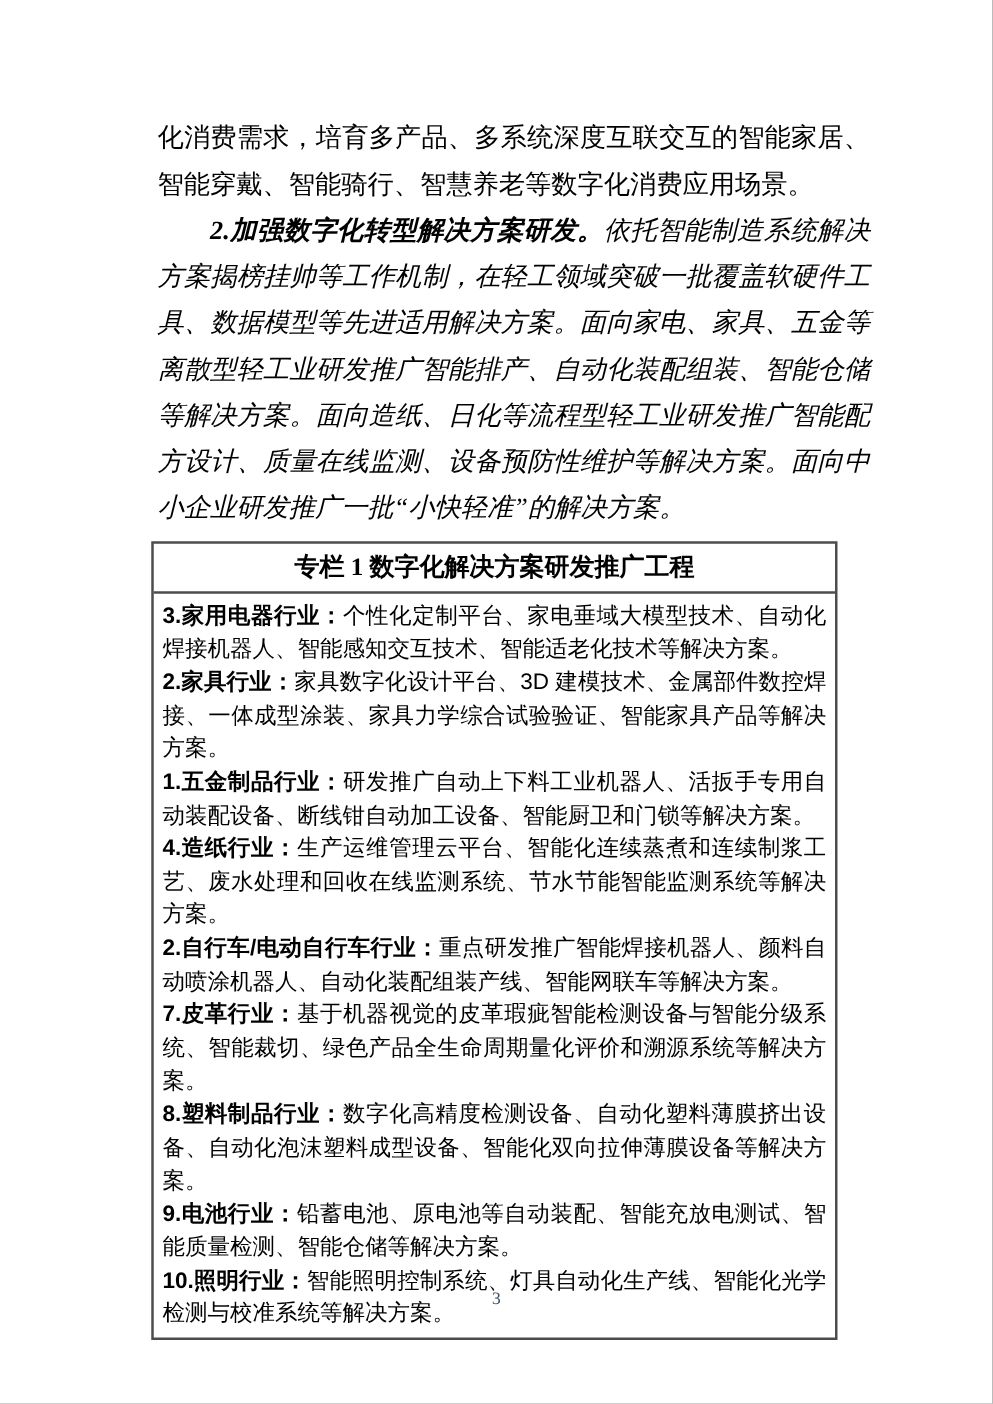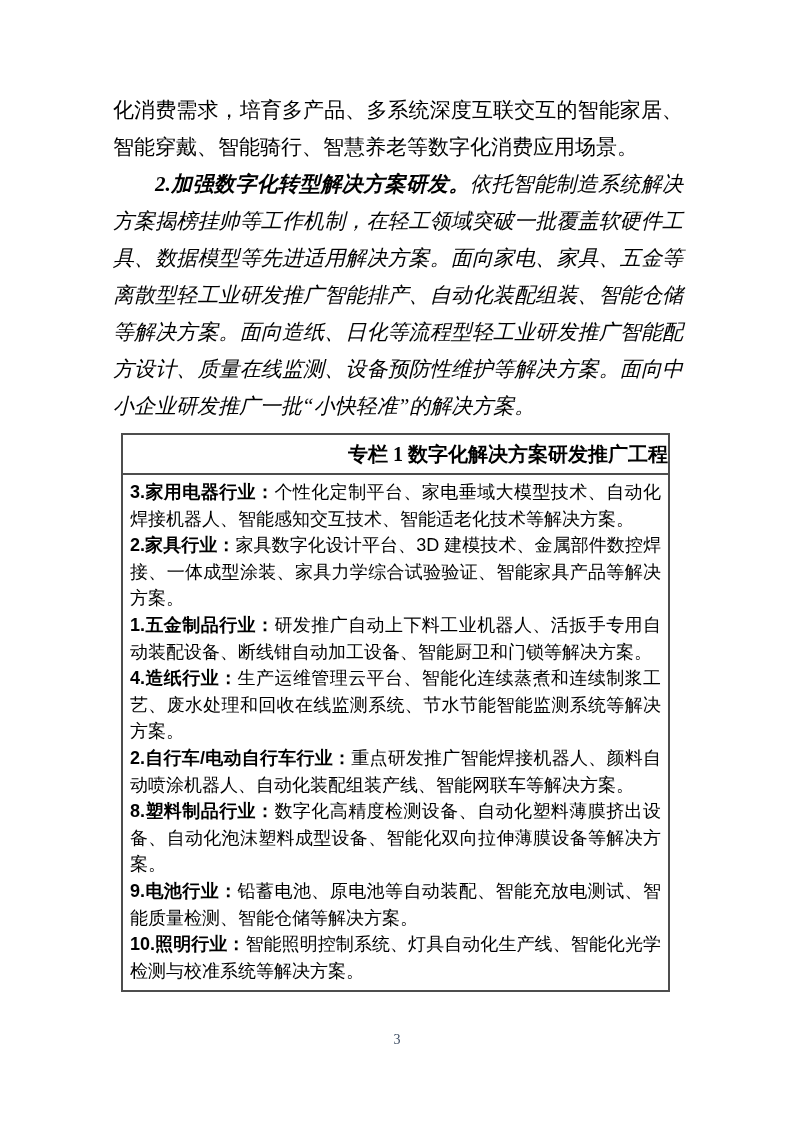--- a/index.html
+++ b/index.html
@@ -8,21 +8,21 @@
     width: 794px;
     height: 1123px;
     margin: 0 auto;
     background: #ffffff;
     overflow: hidden;
     font-family: "Liberation Serif", "DejaVu Serif", serif;
     color: #000;
   }
   .body-text {
     position: absolute;
-    left: 113px;
+    left: 126px;
     top: 92px;
     width: 570px;
     font-size: 21px;
     line-height: 37px;
     text-align: justify;
     text-justify: inter-character;
   }
   .body-text p { margin: 0; }
   .body-text p.indent { text-indent: 42px; font-style: italic; }
   .body-text .lead-bold { font-weight: 700; }
@@ -31,21 +31,21 @@
     left: 121px;
     top: 433px;
     width: 545px;
     border: 2px solid #4d4d4d;
     background: #fff;
     font-family: "Liberation Sans", "DejaVu Sans", sans-serif;
   }
   .spec-box-title {
     height: 38px;
     line-height: 38px;
-    text-align: right;
+    text-align: center;
     font-weight: 700;
     font-size: 20px;
     border-bottom: 2px solid #4d4d4d;
     font-family: "Liberation Serif", "DejaVu Serif", serif;
   }
   .spec-box-body {
     padding: 4px 7px 6px 7px;
   }
   .spec-box-body p {
     margin: 0;
@@ -77,20 +77,21 @@
   </div>
 
   <div class="spec-box">
     <div class="spec-box-title">专栏 1 数字化解决方案研发推广工程</div>
     <div class="spec-box-body">
       <p><span class="item-label">3.家用电器行业：</span><span>个性化定制平台、家电垂域大模型技术、自动化焊接机器人、智能感知交互技术、智能适老化技术等解决方案。</span></p>
       <p><span class="item-label">2.家具行业：</span><span>家具数字化设计平台、3D 建模技术、金属部件数控焊接、一体成型涂装、家具力学综合试验验证、智能家具产品等解决方案。</span></p>
       <p><span class="item-label">1.五金制品行业：</span><span>研发推广自动上下料工业机器人、活扳手专用自动装配设备、断线钳自动加工设备、智能厨卫和门锁等解决方案。</span></p>
       <p><span class="item-label">4.造纸行业：</span><span>生产运维管理云平台、智能化连续蒸煮和连续制浆工艺、废水处理和回收在线监测系统、节水节能智能监测系统等解决方案。</span></p>
       <p><span class="item-label">2.自行车/电动自行车行业：</span><span>重点研发推广智能焊接机器人、颜料自动喷涂机器人、自动化装配组装产线、智能网联车等解决方案。</span></p>
+      <p><span class="item-label">7.皮革行业：</span><span>基于机器视觉的皮革瑕疵智能检测设备与智能分级系统、智能裁切、绿色产品全生命周期量化评价和溯源系统等解决方案。</span></p>
       <p><span class="item-label">8.塑料制品行业：</span><span>数字化高精度检测设备、自动化塑料薄膜挤出设备、自动化泡沫塑料成型设备、智能化双向拉伸薄膜设备等解决方案。</span></p>
       <p><span class="item-label">9.电池行业：</span><span>铅蓄电池、原电池等自动装配、智能充放电测试、智能质量检测、智能仓储等解决方案。</span></p>
       <p><span class="item-label">10.照明行业：</span><span>智能照明控制系统、灯具自动化生产线、智能化光学检测与校准系统等解决方案。</span></p>
     </div>
   </div>
 
   <div class="page-number">3</div>
 
 </div>
 

